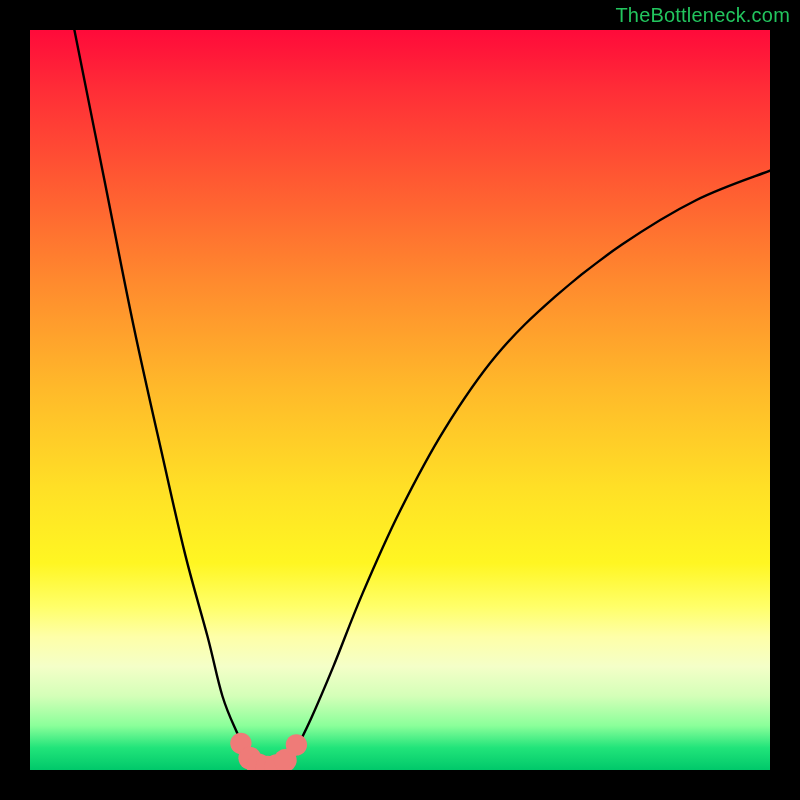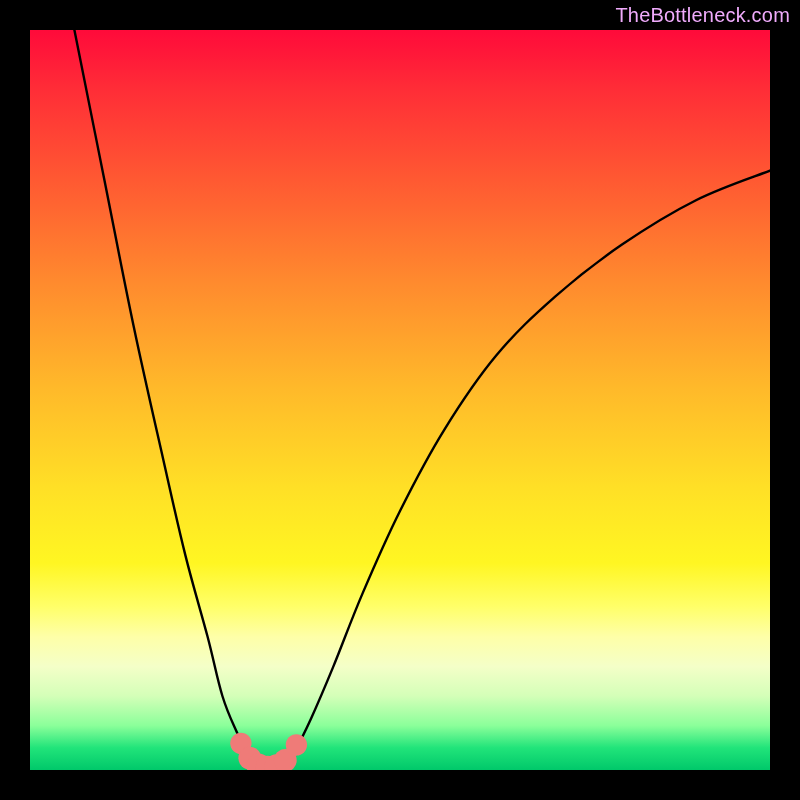--- a/index.html
+++ b/index.html
@@ -39,21 +39,21 @@
       #d4ffb8 90%,
       #8bff9a 94%,
       #21e47a 97%,
       #00c86a 100%);
   }
   .watermark {
     position: absolute;
     top: 4px;
     right: 10px;
     font-size: 20px;
-    color: #f0abfc;
+    color: #22c55e;
     font-weight: 500;
     letter-spacing: 0.2px;
     text-align: right;
   }
   svg.curves {
     position: absolute;
     top: 0;
     left: 0;
   }
 </style>

